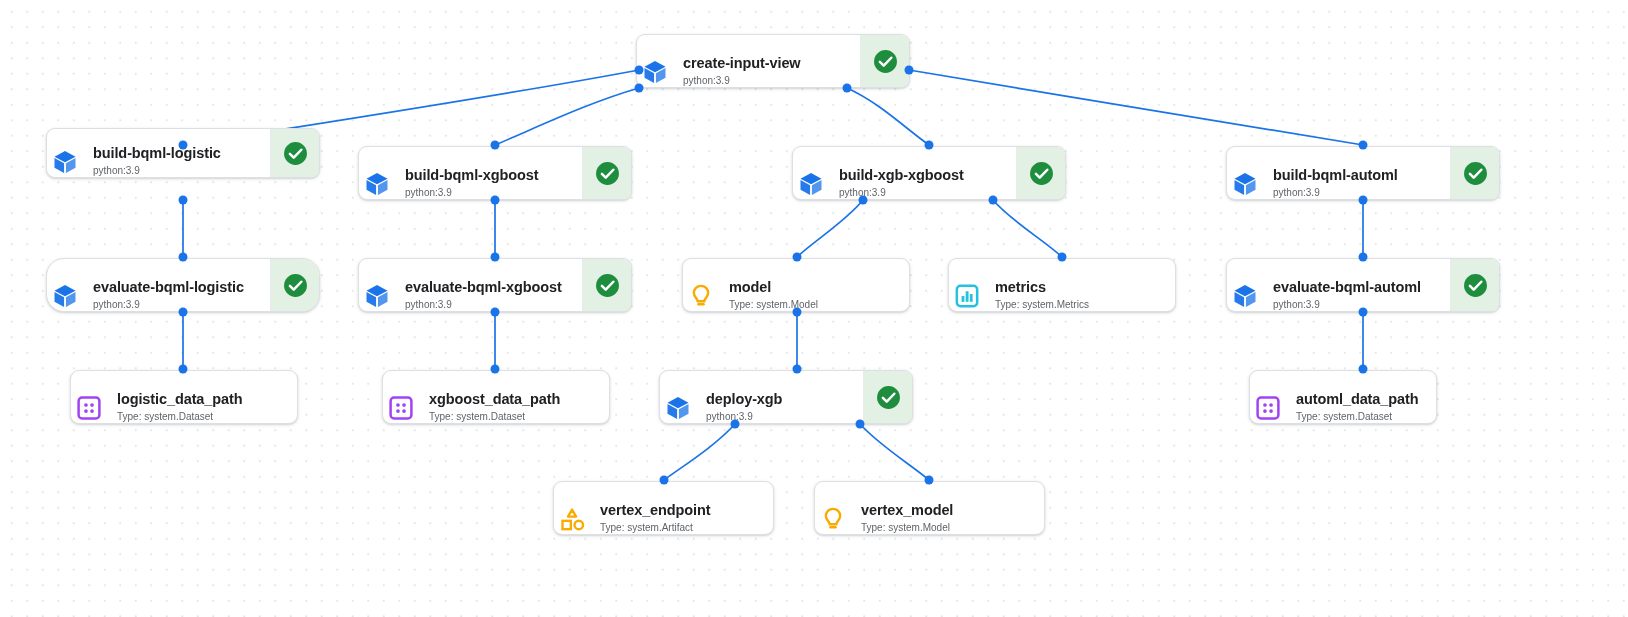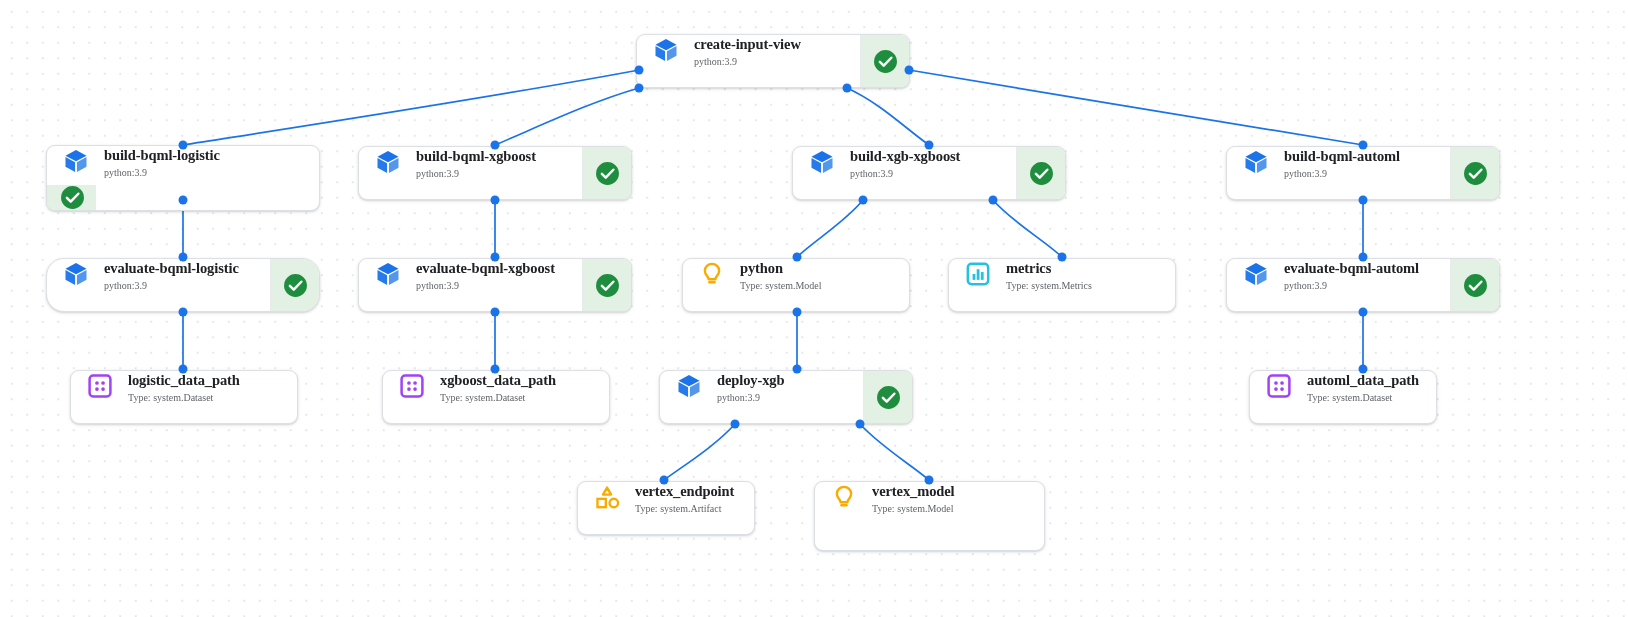--- a/index.html
+++ b/index.html
@@ -35,24 +35,23 @@
     border: 1px solid #dcdfe3;
     border-radius: 9px;
     box-shadow: 0 1px 2px rgba(60,64,67,0.18), 0 1px 4px rgba(60,64,67,0.08);
     display: flex;
     align-items: stretch;
     overflow: hidden;
   }
   .node-body {
     flex: 1 1 auto;
     display: flex;
-    align-items: flex-start;
-    padding: 0 10px 0 14px;
+    align-items: flex-end;
+    padding: 0 10px 0 3px;
     min-width: 0;
-    font-family: Liberation Serif, serif;
   }
   .node-icon {
     flex: 0 0 auto;
     width: 30px;
     height: 30px;
     margin-right: 13px;
     display: flex;
     align-items: center;
     justify-content: center;
   }
@@ -137,21 +136,21 @@
             <div class="node-sub">python:3.9</div>
           </div>
         </div>
         <div class="node-status" style="background: rgb(227, 240, 228);">
           <svg class="status-check" viewBox="0 0 24 24">
             <circle cx="12" cy="12" r="11" fill="#1e8e3e"></circle>
             <path d="M6.6 12.3 10.3 16 17.6 8.4" fill="none" stroke="#ffffff" stroke-width="2.4" stroke-linecap="round" stroke-linejoin="round"></path>
           </svg>
         </div>
       </div>
-      <div class="node" style="left: 46px; top: 145px; width: 274px; height: 66px; flex-direction: column;">
+      <div class="node" style="left: 46px; top: 128px; width: 274px; height: 50px;">
         <div class="node-body">
           <span class="node-icon">
             <svg width="28" height="28" viewBox="0 0 24 24">
               <path fill="#1a73e8" d="M12 2.6 21 7.4 12 12.2 3 7.4z"></path>
               <path fill="#1a73e8" opacity="0.95" d="M3 8.6 11.2 13v8.4L3 17z"></path>
               <path fill="#1a73e8" opacity="0.75" d="M21 8.6 12.8 13v8.4L21 17z"></path>
             </svg>
           </span>
           <div class="node-text">
             <div class="node-title">build-bqml-logistic</div>
@@ -272,21 +271,21 @@
       </div>
       <div class="node" style="left: 682px; top: 258px; width: 228px; height: 54px;">
         <div class="node-body">
           <span class="node-icon">
             <svg width="26" height="26" viewBox="0 0 24 24">
               <path d="M12 2.6c-3.7 0-6.6 2.9-6.6 6.5 0 2.4 1.3 4.1 2.4 5.3.6.7 1 1.2 1 1.9v.6h6.4v-.6c0-.7.4-1.2 1-1.9 1.1-1.2 2.4-2.9 2.4-5.3 0-3.6-2.9-6.5-6.6-6.5z" fill="none" stroke="#f9ab00" stroke-width="2.2" stroke-linejoin="round"></path>
               <rect x="8.5" y="18.5" width="7" height="2.2" rx="1.1" fill="#f9ab00"></rect>
             </svg>
           </span>
           <div class="node-text">
-            <div class="node-title">python</div>
+            <div class="node-title">model</div>
             <div class="node-sub">Type: system.Model</div>
           </div>
         </div>
       </div>
       <div class="node" style="left: 948px; top: 258px; width: 228px; height: 54px;">
         <div class="node-body">
           <span class="node-icon">
             <svg width="26" height="26" viewBox="0 0 24 24">
               <rect x="2.6" y="2.6" width="18.8" height="18.8" rx="3.4" fill="none" stroke="#24c1e0" stroke-width="2.3"></rect>
               <rect x="7" y="12" width="2.6" height="5.4" fill="#24c1e0"></rect>
@@ -386,36 +385,36 @@
               <circle cx="9.2" cy="14.8" r="1.7" fill="#a142f4"></circle>
               <circle cx="14.8" cy="14.8" r="1.7" fill="#a142f4"></circle>
             </svg>
           </span>
           <div class="node-text">
             <div class="node-title">automl_data_path</div>
             <div class="node-sub">Type: system.Dataset</div>
           </div>
         </div>
       </div>
-      <div class="node" style="left: 553px; top: 481px; width: 178px; height: 54px; margin-left: 24px;">
+      <div class="node" style="left: 553px; top: 481px; width: 221px; height: 54px;">
         <div class="node-body">
           <span class="node-icon">
             <svg width="27" height="27" viewBox="0 0 24 24">
               <path d="M11.6 3.2 15.2 9.4H8z" fill="none" stroke="#f9ab00" stroke-width="2.1" stroke-linejoin="round"></path>
               <rect x="3.1" y="13.2" width="7.4" height="7.4" fill="none" stroke="#f9ab00" stroke-width="2.1"></rect>
               <circle cx="17.6" cy="16.9" r="3.8" fill="none" stroke="#f9ab00" stroke-width="2.1"></circle>
             </svg>
           </span>
           <div class="node-text">
             <div class="node-title">vertex_endpoint</div>
             <div class="node-sub">Type: system.Artifact</div>
           </div>
         </div>
       </div>
-      <div class="node" style="left: 814px; top: 481px; width: 231px; height: 70px;">
+      <div class="node" style="left: 814px; top: 481px; width: 231px; height: 54px;">
         <div class="node-body">
           <span class="node-icon">
             <svg width="26" height="26" viewBox="0 0 24 24">
               <path d="M12 2.6c-3.7 0-6.6 2.9-6.6 6.5 0 2.4 1.3 4.1 2.4 5.3.6.7 1 1.2 1 1.9v.6h6.4v-.6c0-.7.4-1.2 1-1.9 1.1-1.2 2.4-2.9 2.4-5.3 0-3.6-2.9-6.5-6.6-6.5z" fill="none" stroke="#f9ab00" stroke-width="2.2" stroke-linejoin="round"></path>
               <rect x="8.5" y="18.5" width="7" height="2.2" rx="1.1" fill="#f9ab00"></rect>
             </svg>
           </span>
           <div class="node-text">
             <div class="node-title">vertex_model</div>
             <div class="node-sub">Type: system.Model</div>

